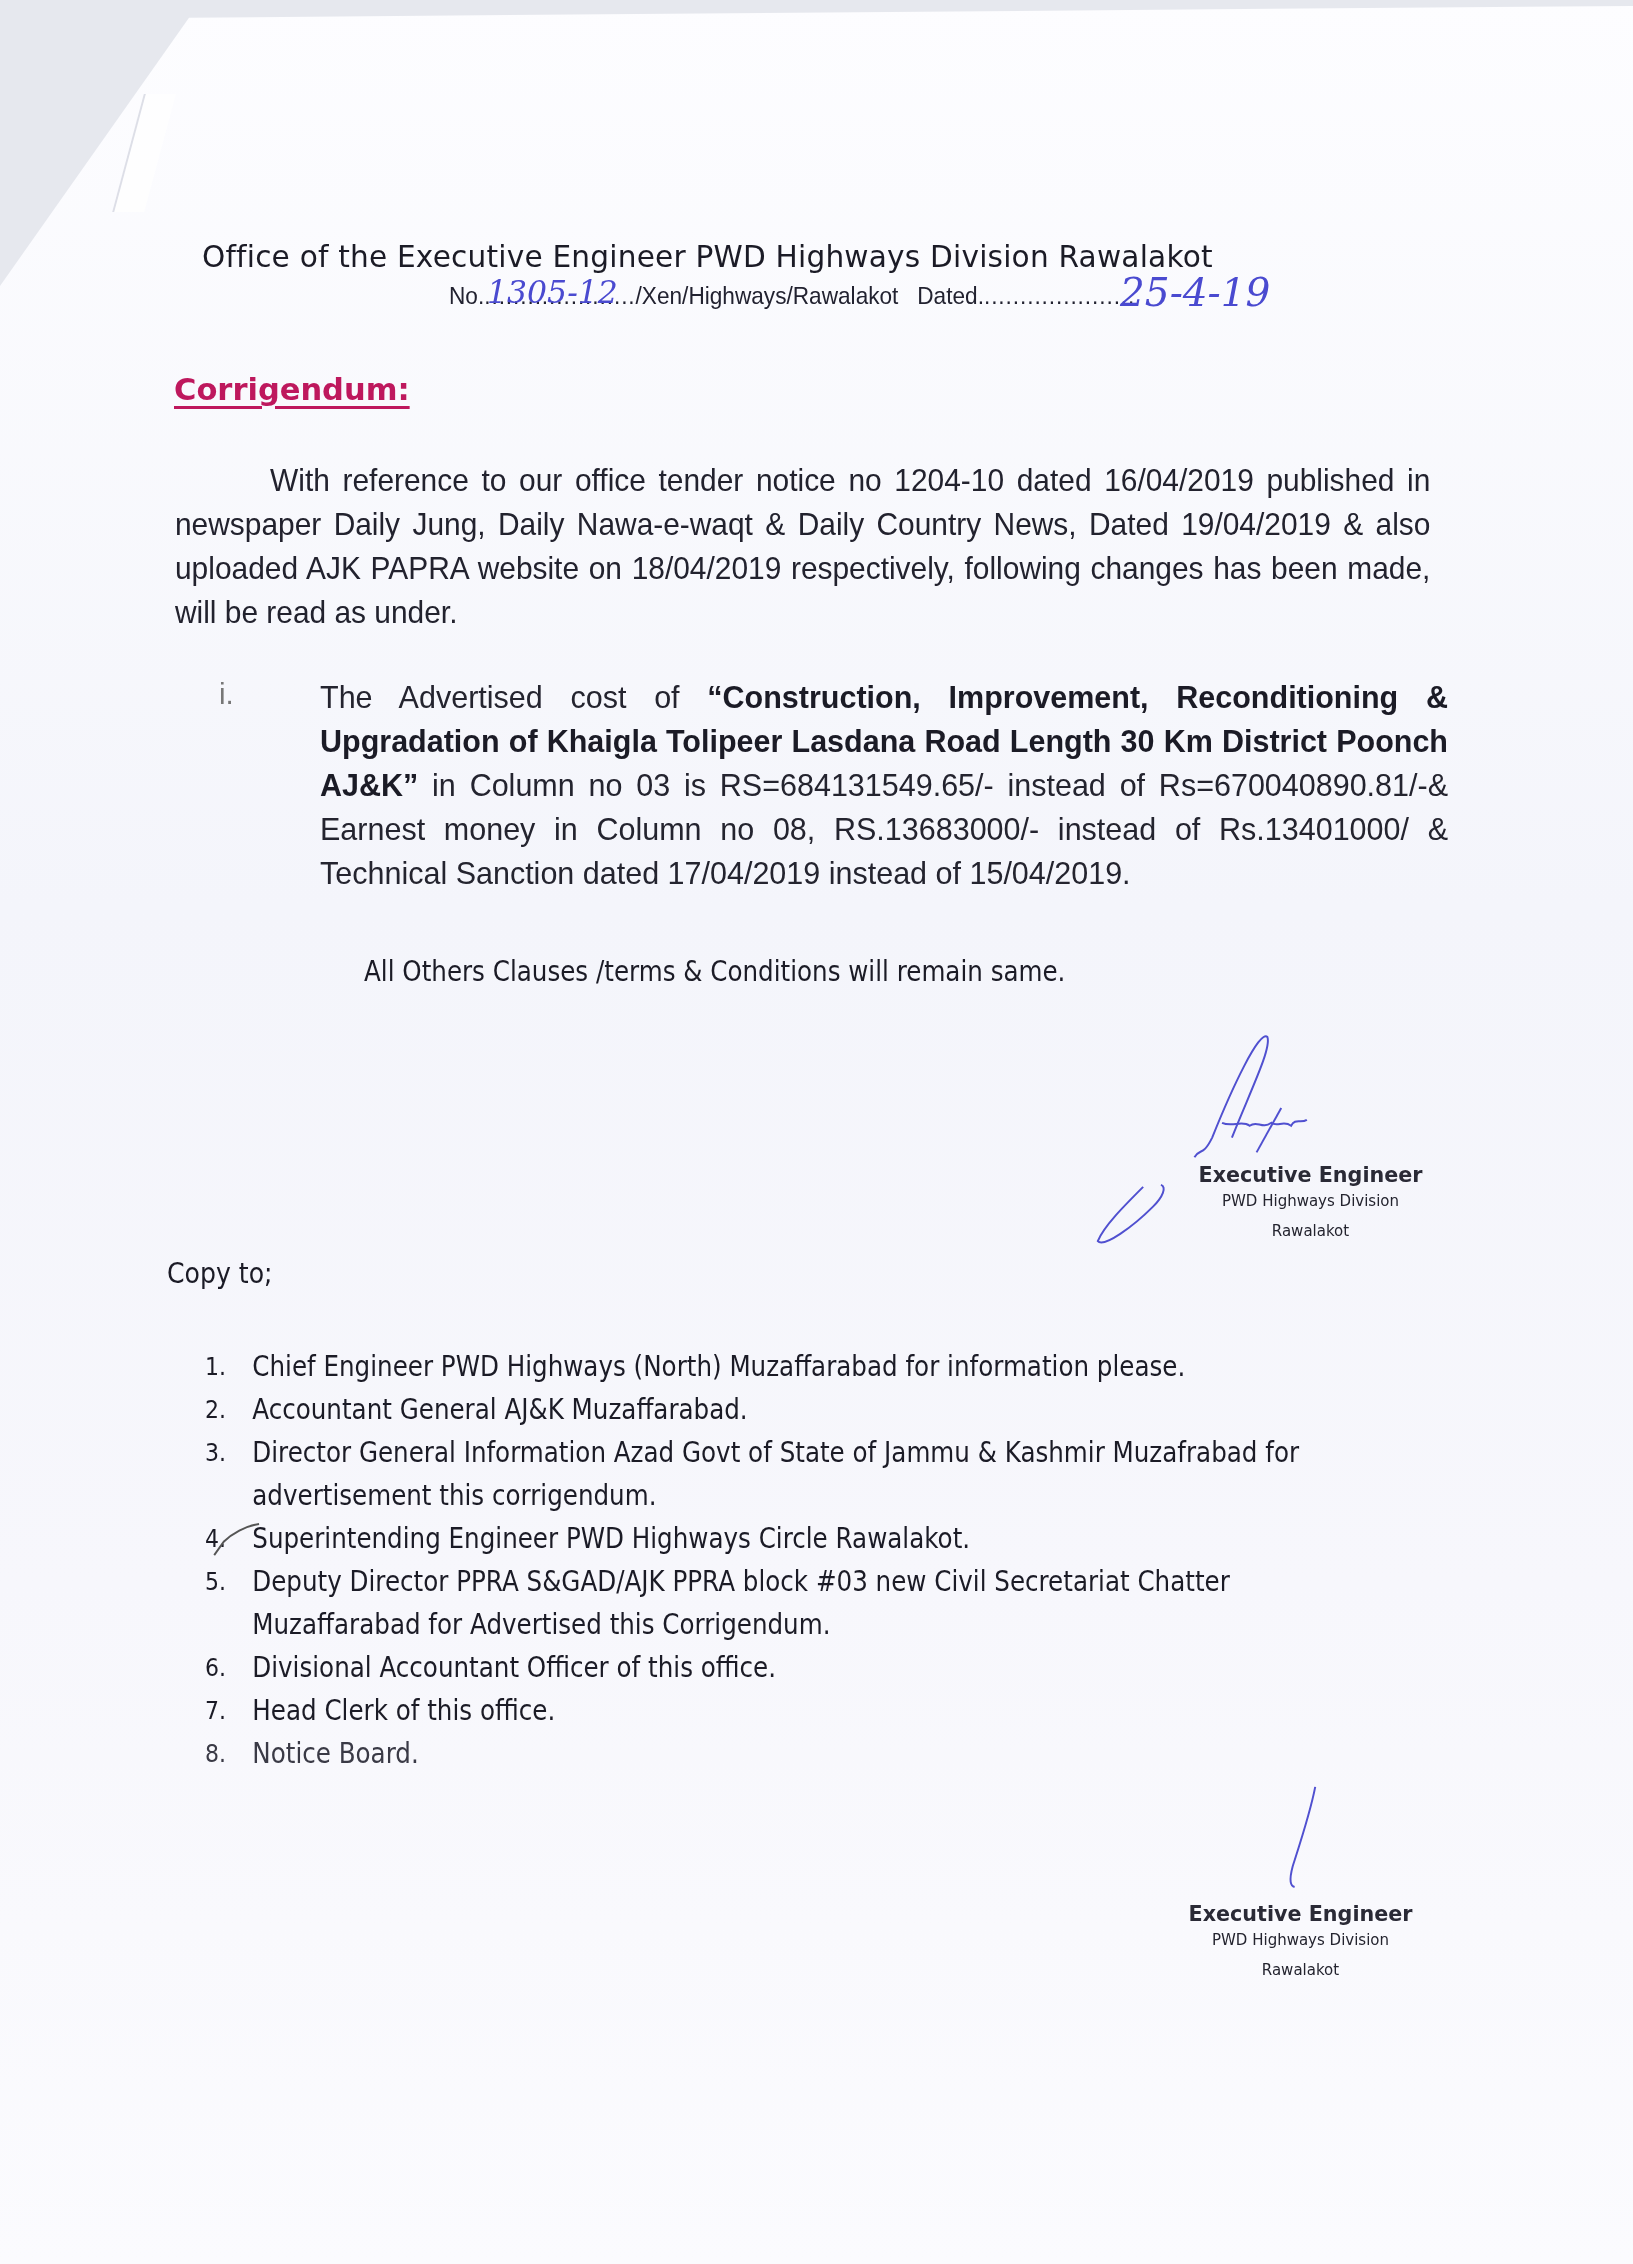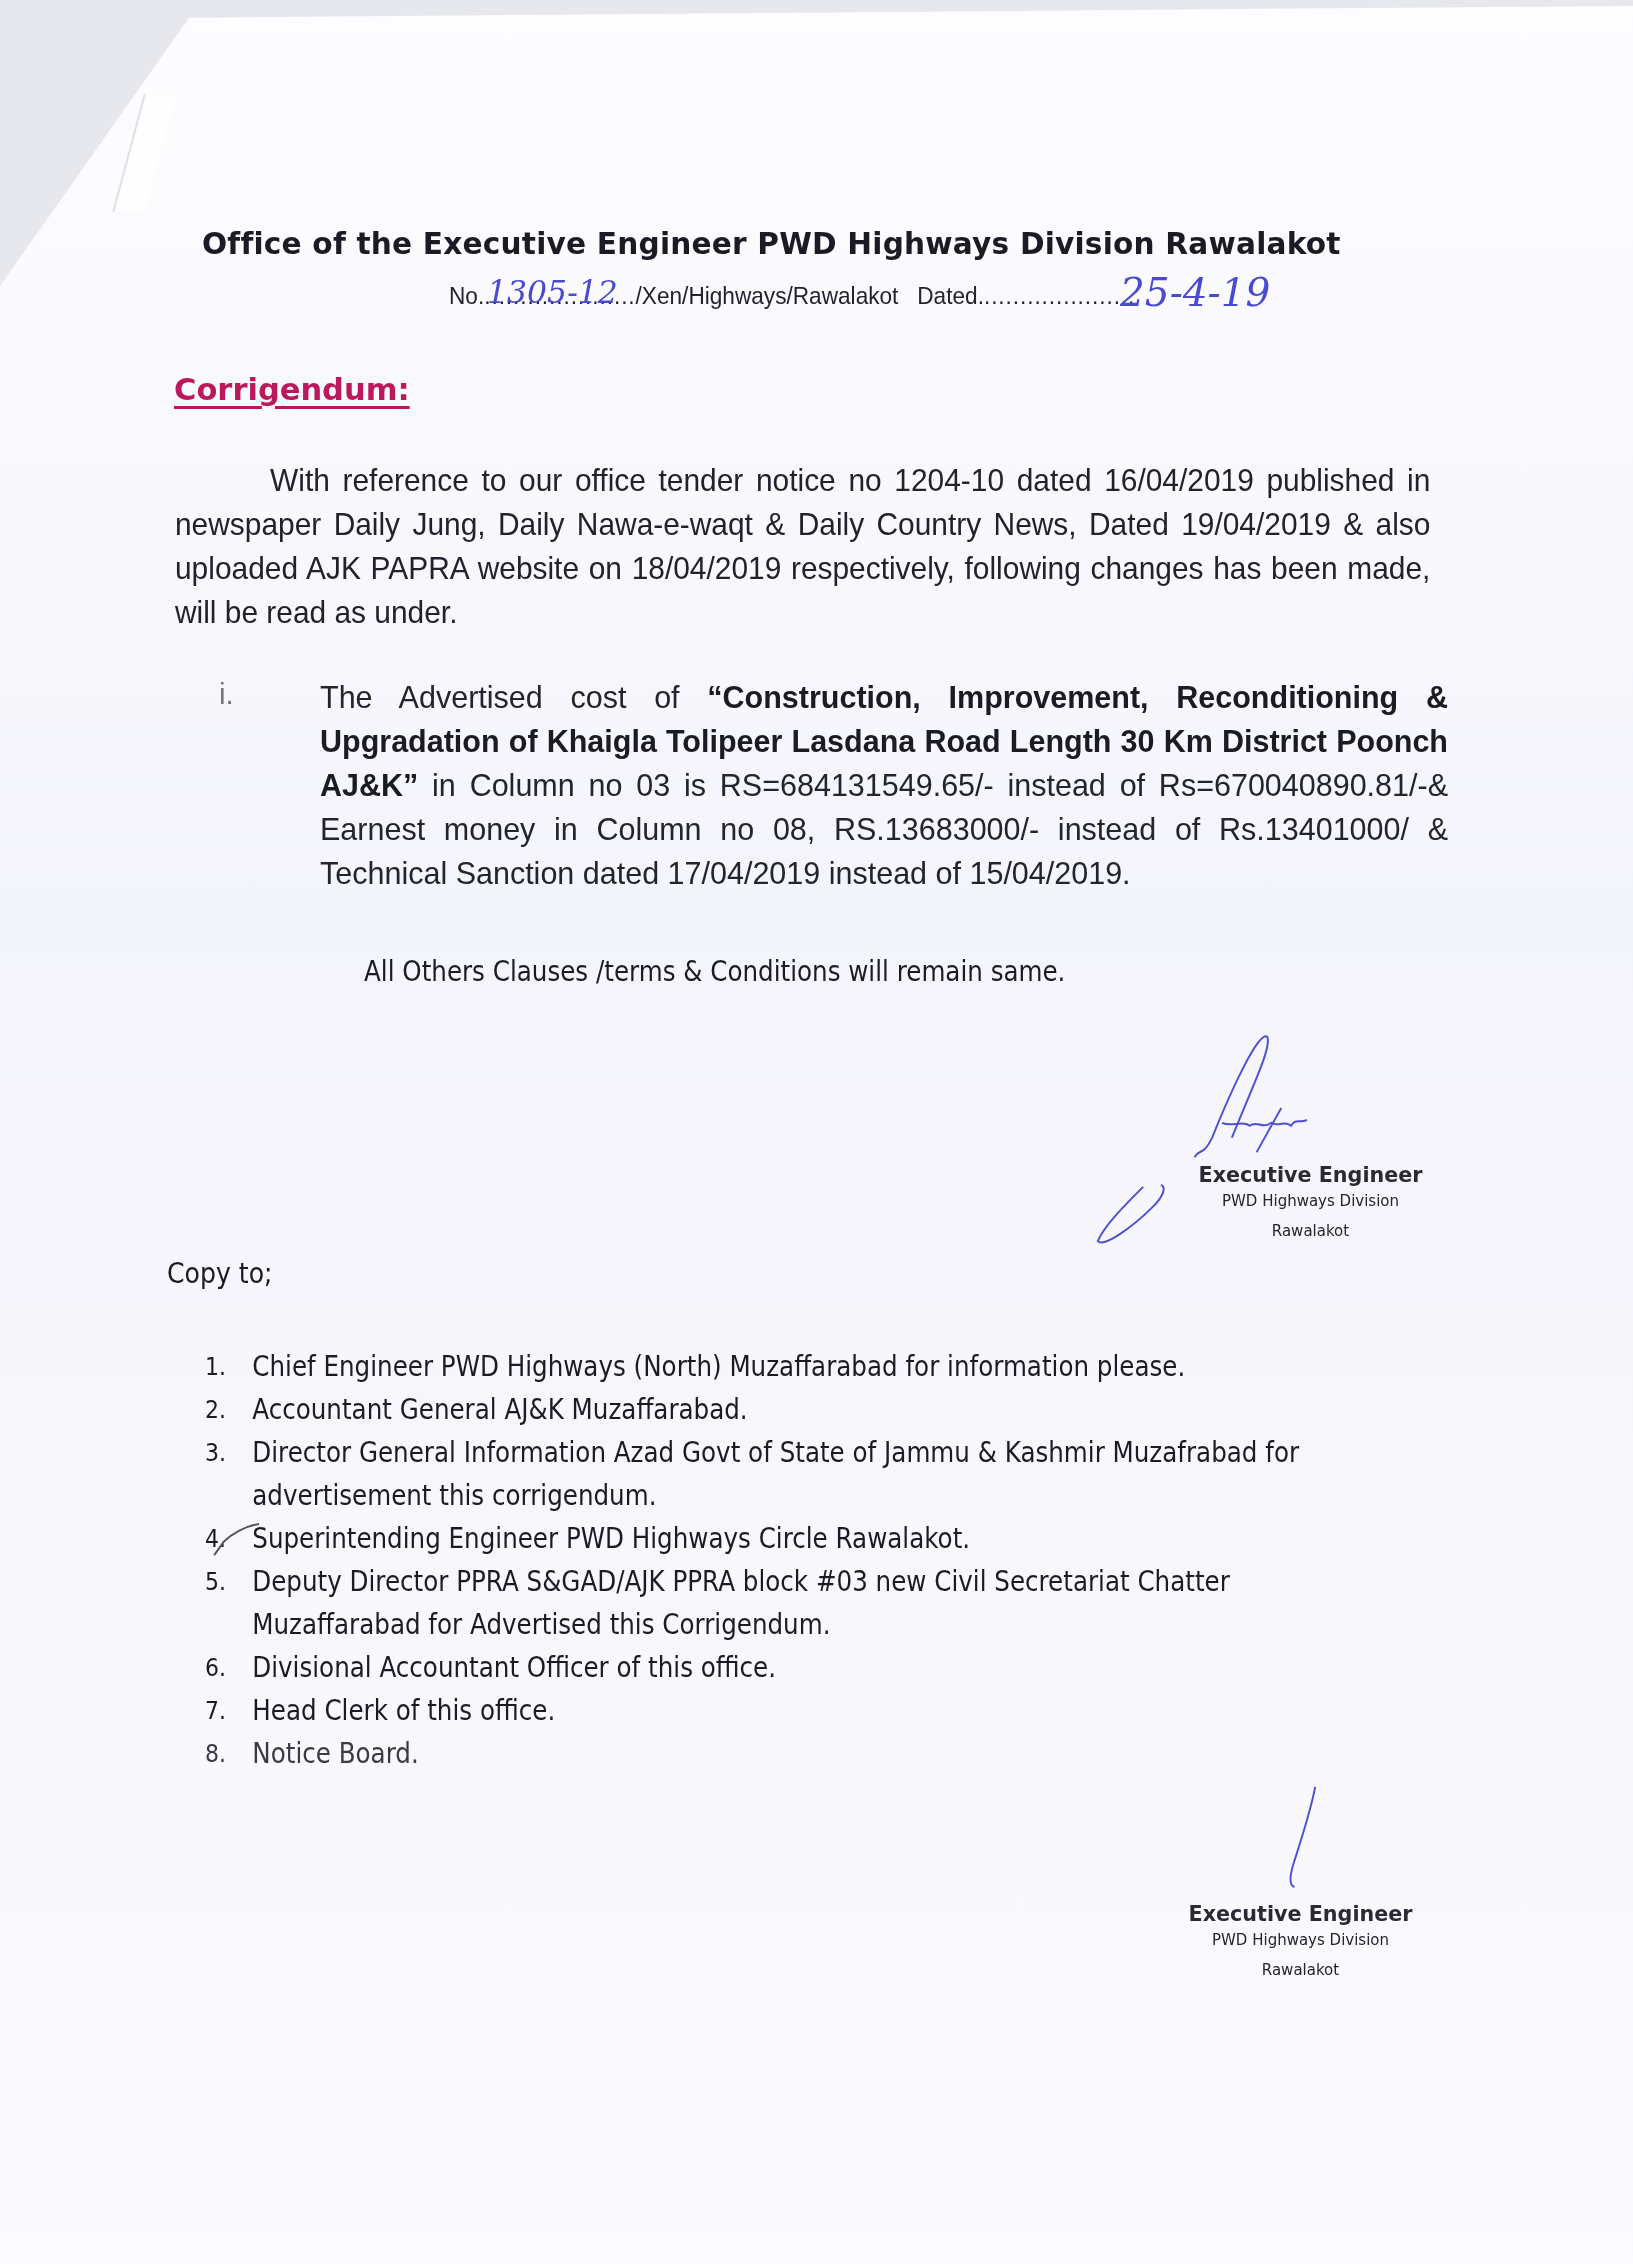--- a/index.html
+++ b/index.html
@@ -13,22 +13,22 @@
     position: absolute; left: 0; top: 0; width: 1633px; height: 2265px;
     background: linear-gradient(180deg, #fdfdff 0%, #f4f5fb 40%, #f7f7fc 70%, #fbfbfe 100%);
     clip-path: polygon(189px 17.7px, 1633px 5.9px, 1633px 2265px, 0 2265px, 0 286px);
   }
   .corner-tear {
     position: absolute; left: 128px; top: 94px; width: 29.6px; height: 118px;
     background: #ffffff; border-left: 2px solid #d6d8e2; transform: skewX(-15deg);
     opacity: .8;
   }
   .header-title {
-    position: absolute; left: 202px; top: 227px; width: 1241px;
-    font-family: "DejaVu Sans", sans-serif; font-weight: bold; font-size: 29.6px;
+    position: absolute; left: 202px; top: 240px; width: 1241px;
+    font-family: "DejaVu Sans", sans-serif; font-weight: normal; font-size: 29.6px;
     color: #1b1b26; letter-spacing: 0.2px; white-space: nowrap;
   }
   .ref-line {
     position: absolute; left: 449px; top: 282px; font-size: 24.6px; white-space: nowrap;
     font-family: "Liberation Sans", sans-serif; color: #222230;
     transform: scaleX(0.92); transform-origin: left;
   }
   .dots { letter-spacing: 1px; }
   .hand {
     font-family: "DejaVu Serif", serif; color: #4a4ad0; font-style: italic;

